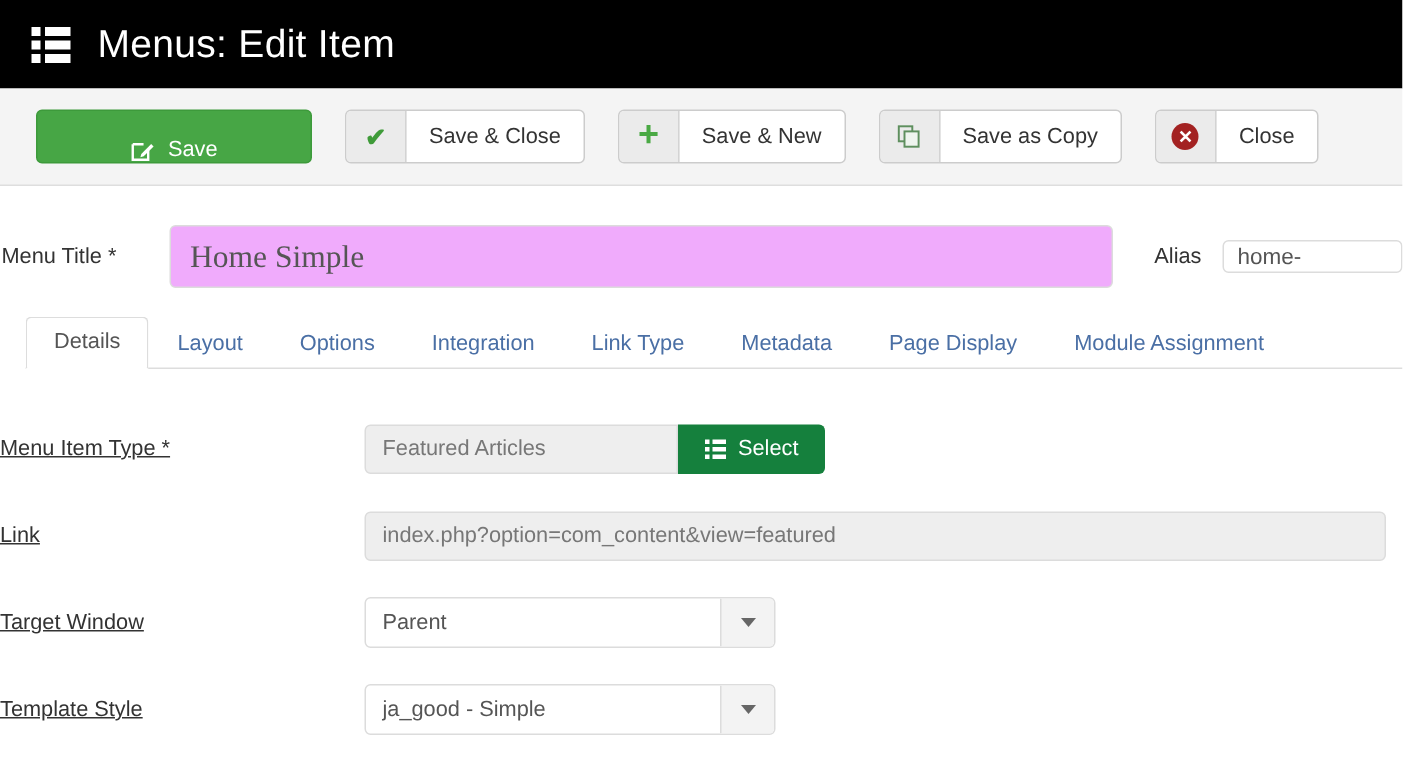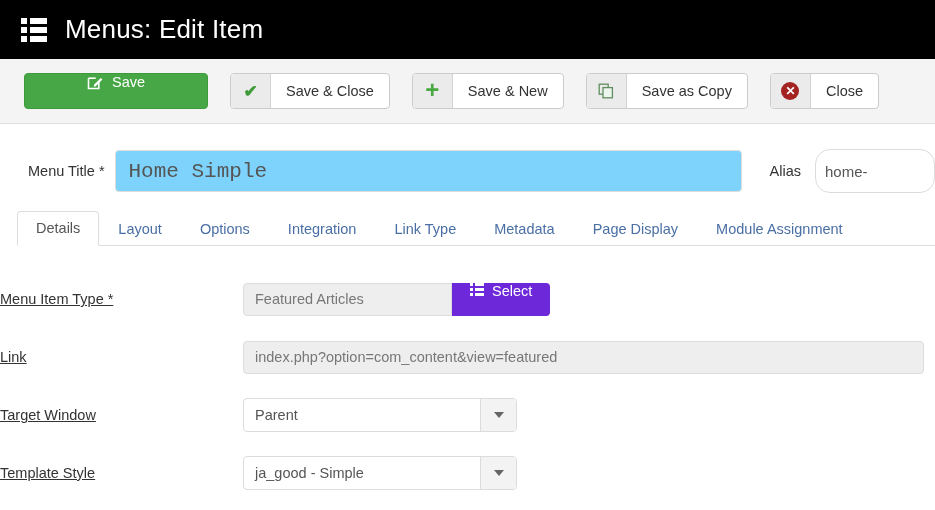--- a/index.html
+++ b/index.html
@@ -51,21 +51,21 @@
   }
   .btn-primary {
     height: 36px;
     width: 184px;
     background: #47a645;
     border: 1px solid #3d9a3b;
     border-radius: 4px;
     color: #fff;
     font-size: 14.5px;
     display: flex;
-    align-items: flex-start;
+    align-items: flex-end;
     justify-content: center;
     gap: 9px;
     cursor: pointer;
     flex: none;
   }
   .btn-group {
     height: 36px;
     display: flex;
     align-items: stretch;
     border: 1px solid #cccccc;
@@ -106,47 +106,47 @@
 
   
   .title-row {
     display: flex;
     align-items: center;
     padding: 27px 0 0 0;
     height: 67px;
   }
   .title-label {
     width: 122px;
-    padding-left: 28px;
+    padding-left: 1px;
     font-size: 14.5px;
     color: #333;
     white-space: nowrap;
   }
   .title-input {
     width: 679px; height: 42px;
     border: 1px solid #dcdcdc;
     border-radius: 4px;
     padding: 0 13px;
     font-size: 21px;
     color: #555555;
-    font-family: Liberation Mono, monospace;
-    background: #7dd3fc;
+    font-family: Liberation Serif, serif;
+    background: #f0abfc;
     outline: none;
   }
   .alias-label {
     margin-left: 28px;
     font-size: 14.5px;
     color: #333;
     white-space: nowrap;
   }
   .alias-input {
     margin-left: 14px;
-    width: 120px; height: 44px;
+    width: 120px; height: 22px;
     border: 1px solid #dcdcdc;
-    border-radius: 15px;
+    border-radius: 4px;
     padding: 0 9px;
     font-size: 15px;
     color: #555;
     font-family: "Liberation Sans", sans-serif;
     background: #fff;
     outline: none;
     flex: none;
   }
 
   
@@ -202,24 +202,25 @@
     font-size: 14.5px;
     display: flex;
     align-items: center;
     padding: 0 11px;
     width: 209px;
     white-space: nowrap;
     overflow: hidden;
   }
   .select-btn {
     height: 33px;
-    background: #6d28d9;
+    background: #15803d;
     color: #fff;
     font-size: 14.5px;
     display: flex;
+    align-items: center;
     justify-content: center;
     gap: 8px;
     padding: 0 18px;
     border-radius: 0 4px 4px 0;
     cursor: pointer;
   }
   .mini-list { width: 14px; height: 13px; display: flex; flex-direction: column; justify-content: space-between; }
   .mini-list .mrow { display: flex; height: 3px; }
   .mini-list .msq { width: 3px; background: #fff; }
   .mini-list .mbar { flex: 1; background: #fff; margin-left: 2px; }

